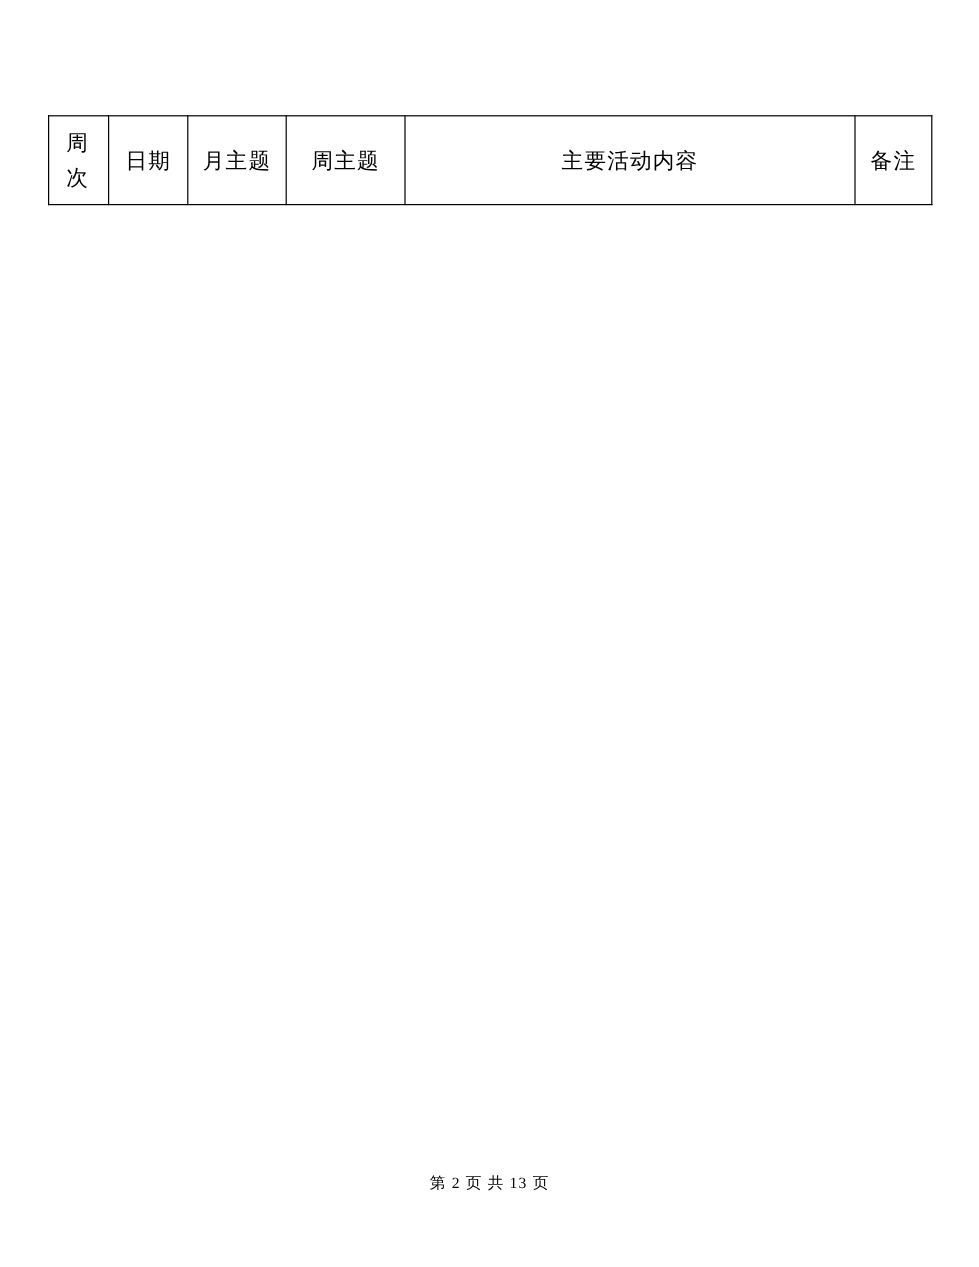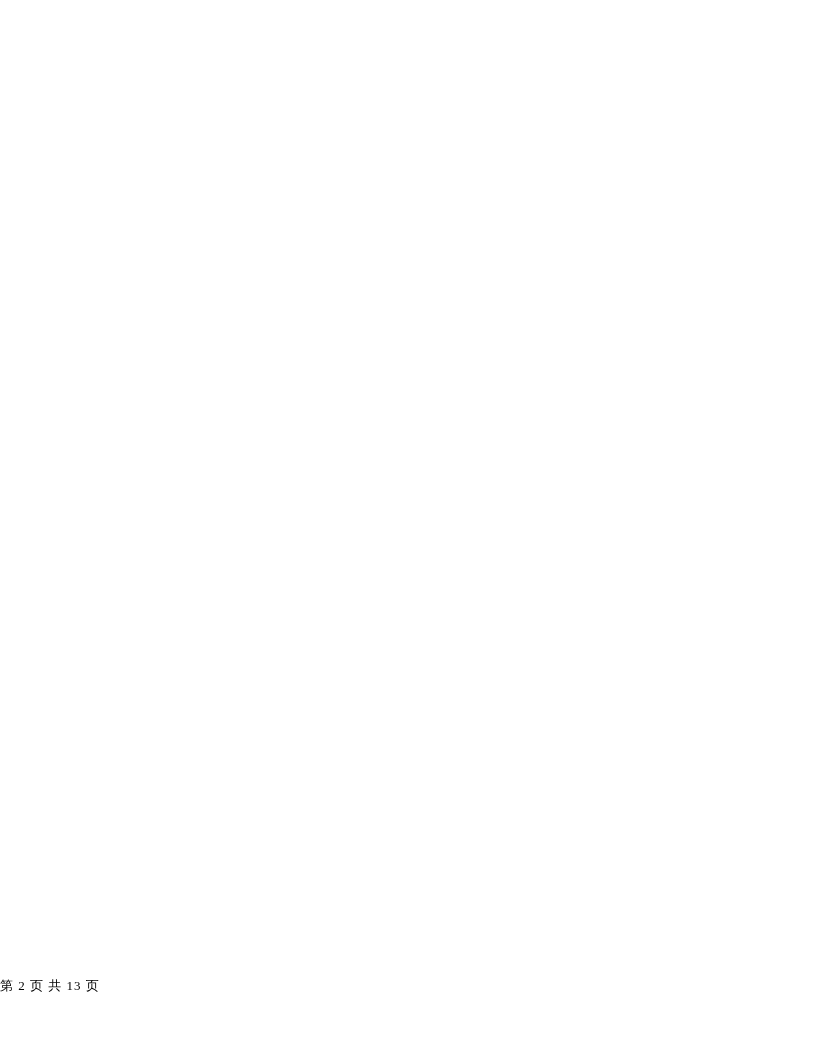--- a/index.html
+++ b/index.html
@@ -3,20 +3,41 @@
 <meta charset="utf-8">
 <style>
   html,body{margin:0;padding:0;background:#ffffff;}
   body{width:816px;height:1056px;font-family:"Liberation Serif","DejaVu Serif",serif;color:#000;}
   .page{position:relative;width:816px;height:1056px;background:#fff;overflow:hidden;}
   table.sched{position:absolute;left:40px;top:96px;width:736px;border-collapse:collapse;table-layout:fixed;}
   th,td{border:1.5px solid #000;padding:0;font-weight:normal;overflow:hidden;}
   thead tr{height:74px;}
   th{font-size:18px;text-align:center;vertical-align:middle;letter-spacing:1px;}
   .vwrap{display:inline-block;width:1.15em;line-height:1.6;text-align:left;white-space:normal;word-break:break-all;}
-  .footer{position:absolute;left:0;top:977px;width:816px;font-size:13px;letter-spacing:1px;}
+  .footer{position:absolute;left:0;top:977px;width:816px;text-align:center;font-size:13px;letter-spacing:1px;}
 </style>
 </head>
 <body>
 
 <div class="page">
+  <table class="sched">
+    <colgroup>
+      <col style="width:50px">
+        <col style="width:66px">
+        <col style="width:82px">
+      <col style="width:99px">
+        <col style="width:375px">
+        <col style="width:64px">
+    </colgroup>
+    <thead>
+      <tr>
+        <th><span class="vwrap">周次</span></th>
+        <th>日期</th>
+        <th>月主题</th>
+        <th>周主题</th>
+        <th>主要活动内容</th>
+        <th>备注</th>
+      </tr>
+    </thead>
+    <tbody id="tbody"></tbody>
+  </table>
   <div class="footer">第 2 页 共 13 页</div>
 </div>
 
 </body></html>

